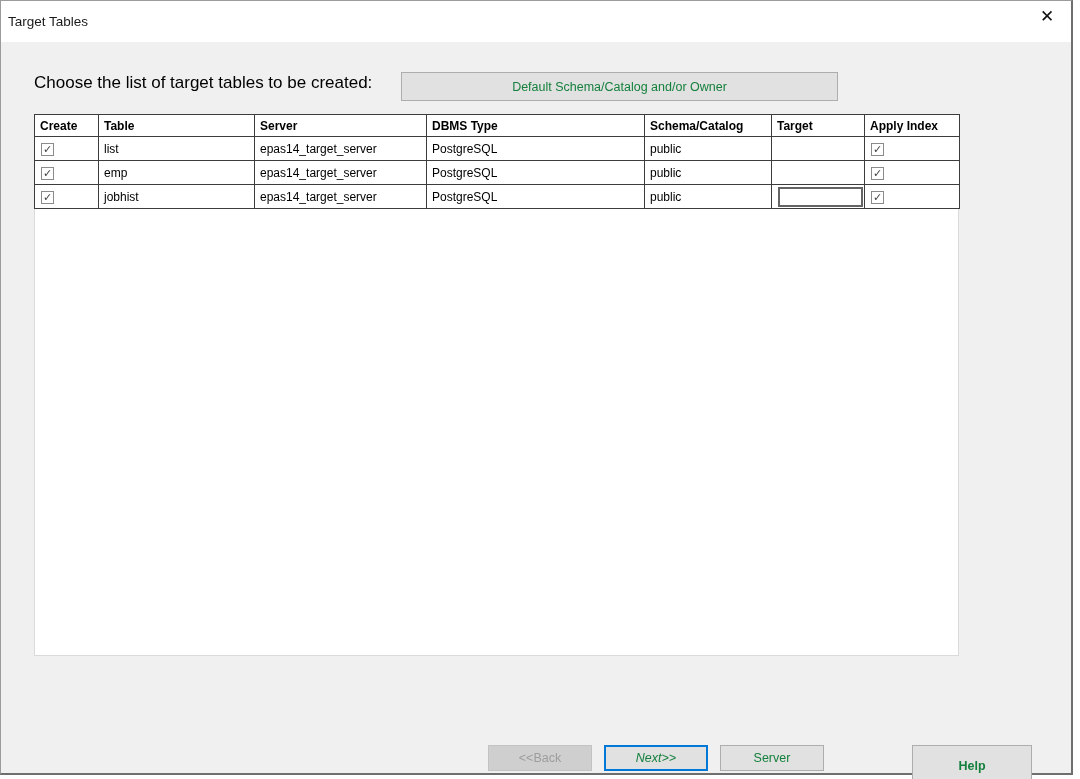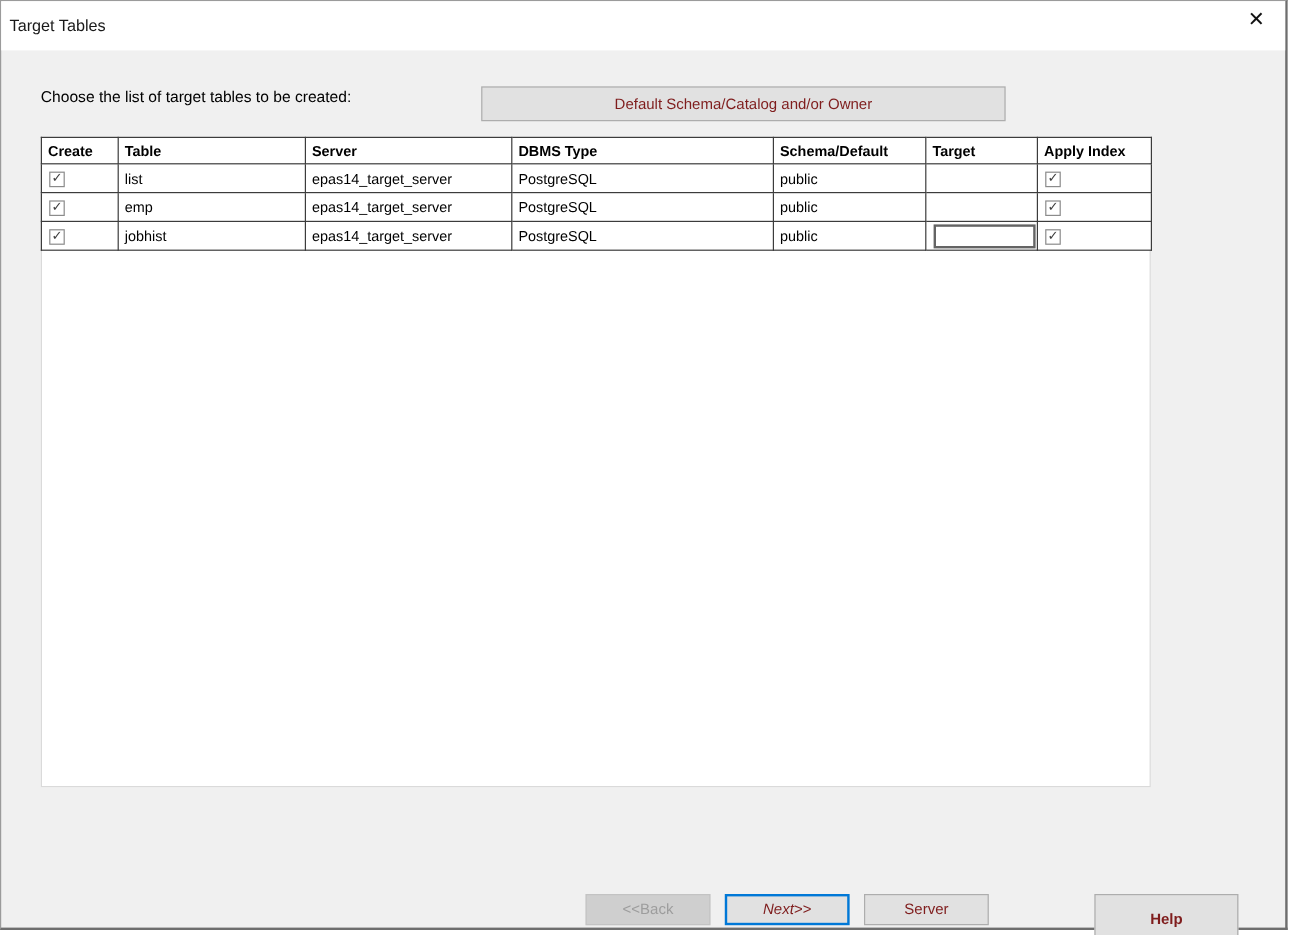--- a/index.html
+++ b/index.html
@@ -36,29 +36,29 @@
     display: flex; align-items: center; justify-content: center;
     font-size: 17px; font-weight: 300; color: #111;
     cursor: pointer; user-select: none;
   }
   .dialog-body {
     position: relative;
     height: calc(100% - 29px);
   }
   .instruction {
     position: absolute; left: 33px; top: 31px;
-    font-size: 13px;
+    font-size: 17px;
   }
   .btn {
     display: flex; align-items: center; justify-content: center;
     background: var(--c-button_bg, #e1e1e1);
     border: 1px solid var(--c-button_border, #adadad);
     font-size: 12.5px;
     font-family: inherit;
-    color: #7f1d1d;
+    color: #15803d;
     cursor: pointer;
   }
   .default-schema-btn {
     position: absolute; left: 400px; top: 30px;
     width: 437px; height: 29px;
   }
   .table-panel {
     position: absolute; left: 33px; top: 72px;
     width: 925px; height: 542px;
     background: #ffffff;
@@ -145,21 +145,21 @@
             <col class="c-schema">
             <col class="c-owner">
             <col class="c-apply">
         </colgroup>
         <thead>
             <tr id="thead-row">
               <th>Create</th>
               <th>Table</th>
               <th>Server</th>
               <th>DBMS Type</th>
-              <th>Schema/Default</th>
+              <th>Schema/Catalog</th>
               <th>Target</th>
               <th>Apply Index</th>
             </tr>
           </thead>
         <tbody id="tbody">
             <tr>
               <td><span class="cb">✓</span></td>
               <td>list</td>
               <td>epas14_target_server</td>
               <td>PostgreSQL</td>

